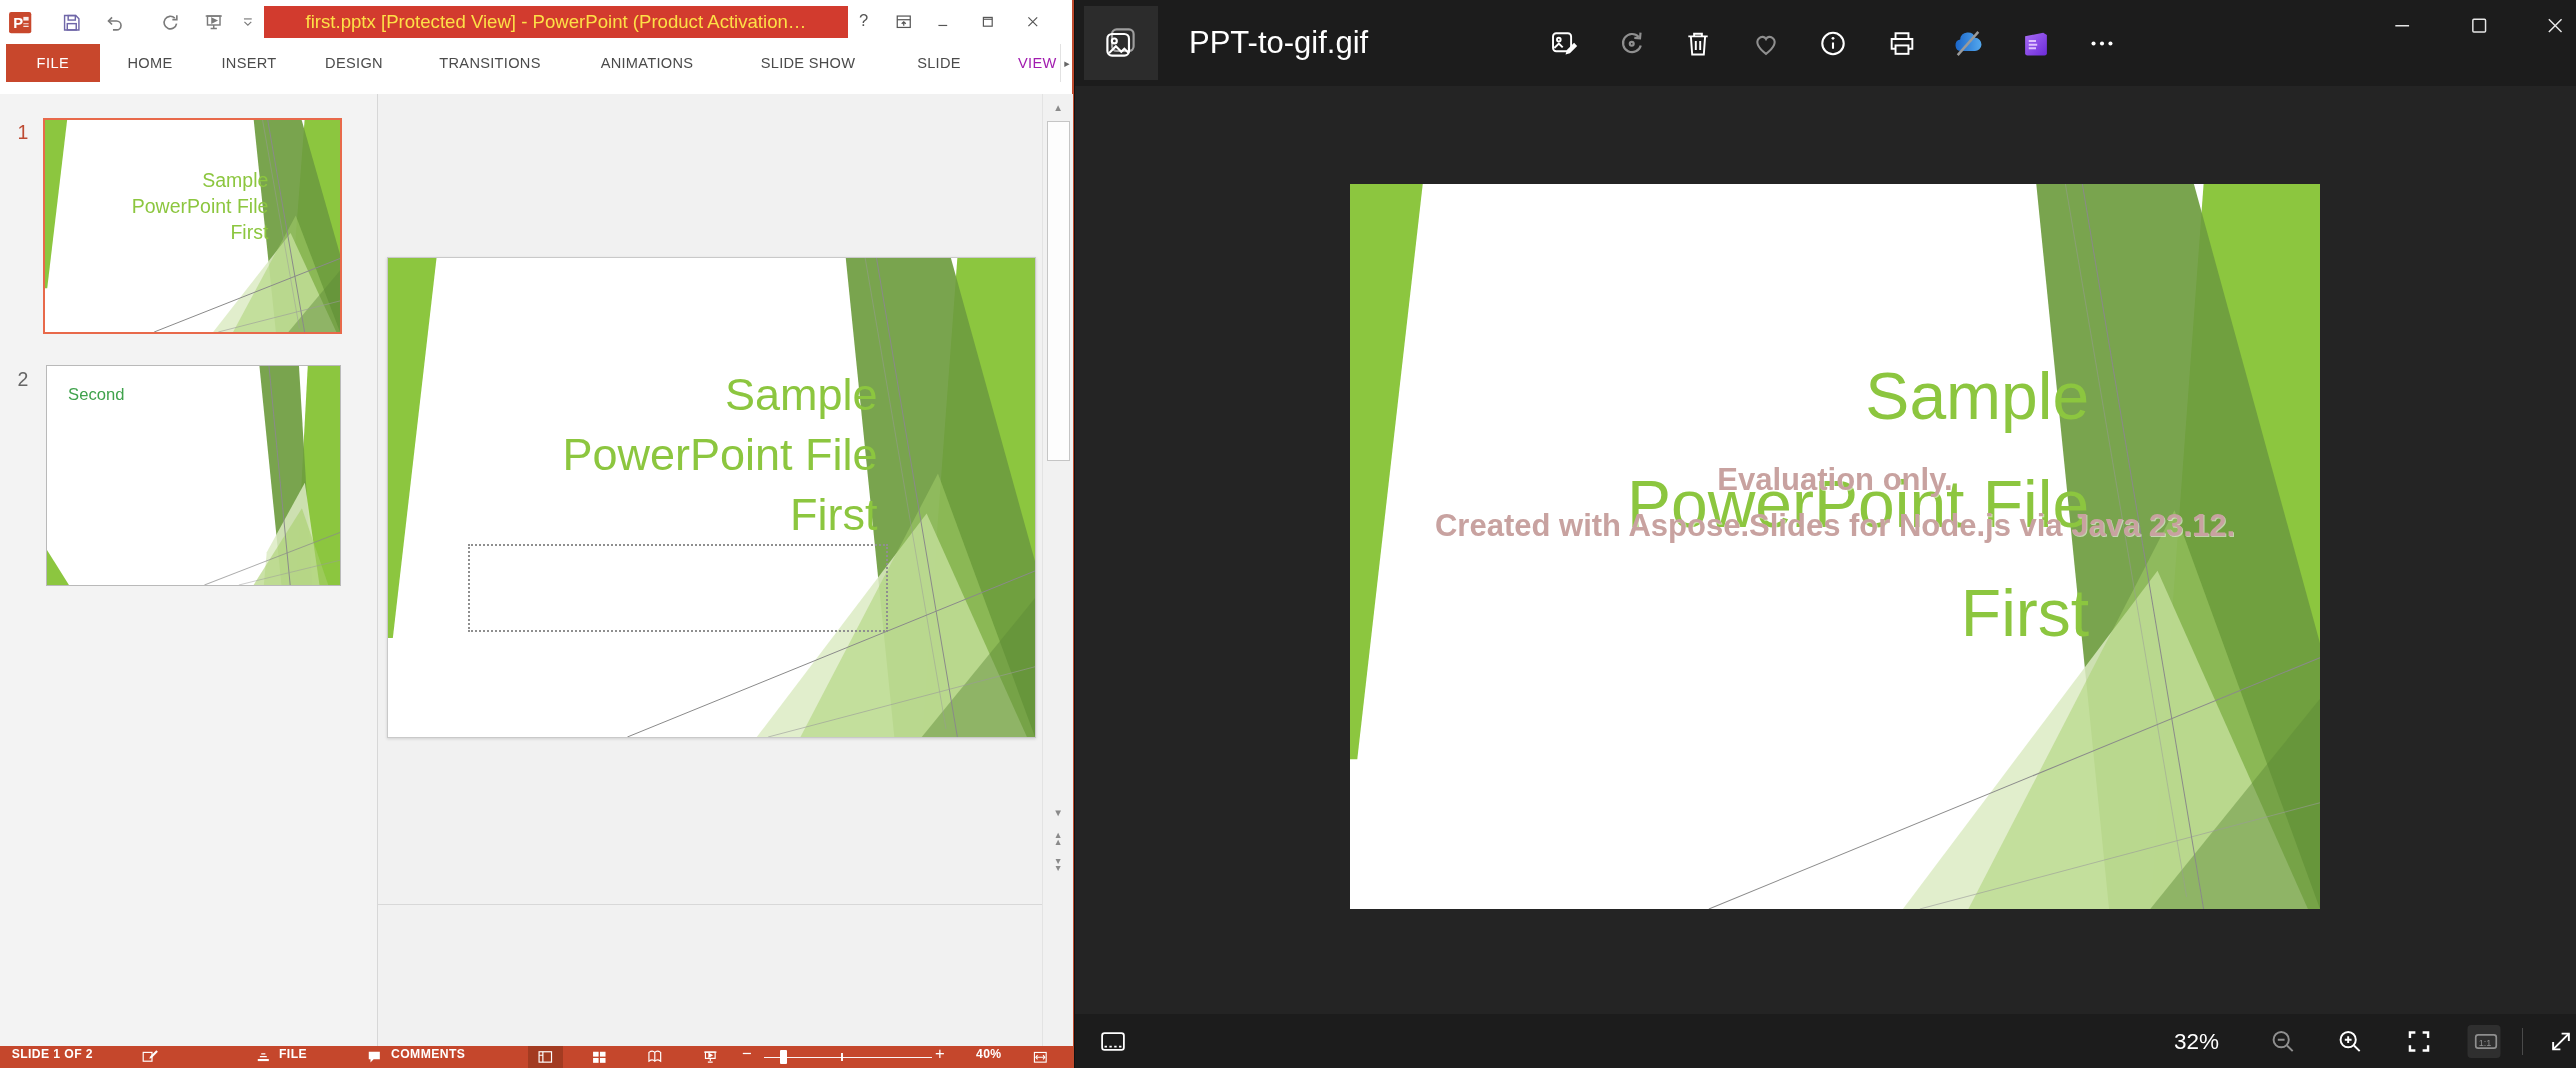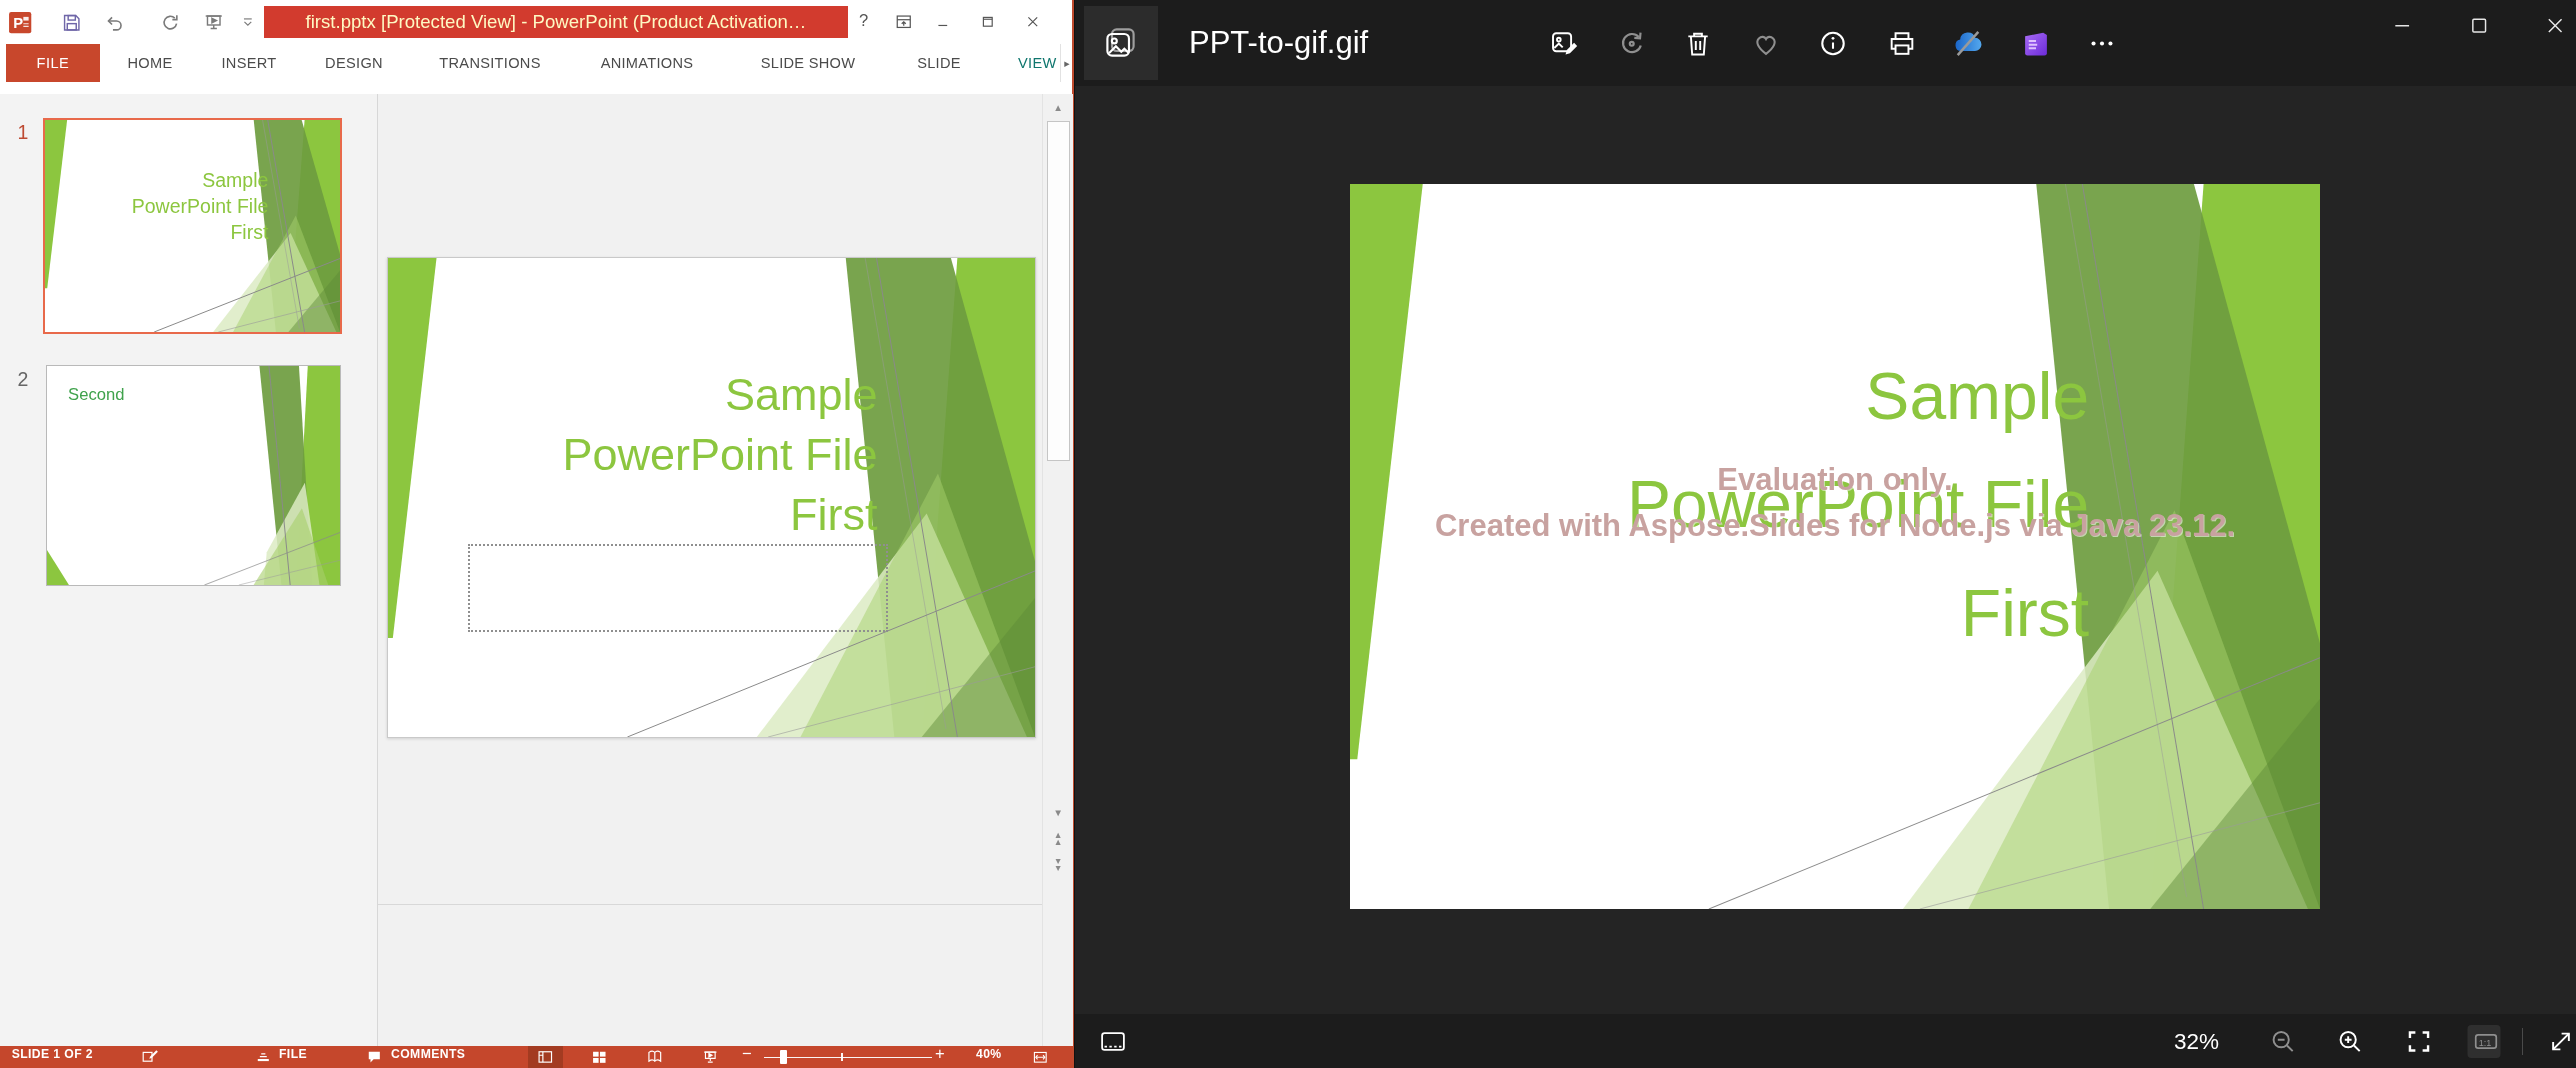--- a/index.html
+++ b/index.html
@@ -6,30 +6,30 @@
   #stage{position:relative;width:2576px;height:1068px;overflow:hidden;
          font-family:"Liberation Sans",sans-serif;-webkit-font-smoothing:antialiased;}
   svg{display:block;}
 
   
   #ppt{position:absolute;left:0;top:0;width:1072px;height:1068px;background:#fff;
        border-right:2.9px solid #BF4B2E;box-sizing:content-box;}
   #ppt-titlebar{position:absolute;left:0;top:0;width:1072px;height:44px;background:#FFFFFF;}
   .qat-btn{position:absolute;top:8.8px;width:29px;height:27px;display:flex;align-items:center;justify-content:center;}
   #ppt-title-hl{position:absolute;left:264px;top:5.9px;width:584px;height:32px;background:#D23B2E;
-       color:#fef9c3;font-size:18.6px;display:flex;align-items:center;justify-content:center;white-space:nowrap;overflow:hidden;}
+       color:#fde047;font-size:18.6px;display:flex;align-items:center;justify-content:center;white-space:nowrap;overflow:hidden;}
   .tb-ctl{position:absolute;top:7.8px;width:29px;height:27px;display:flex;align-items:center;justify-content:center;
           color:#555;font-size:16.6px;}
   #ppt-tabs{position:absolute;left:0;top:44px;width:1072px;height:38px;background:#fff;}
   .ptab{position:absolute;top:0;height:38px;display:flex;align-items:center;justify-content:center;
         font-size:14.6px;color:#4b4b4b;letter-spacing:0.3px;transform:translateX(-50%);white-space:nowrap;}
   #tab-file{position:absolute;left:5.9px;top:0;width:94px;height:38px;background:#C8472C;color:#fff;
         font-size:14.6px;display:flex;align-items:center;justify-content:center;letter-spacing:0.5px;}
   #tab-view{position:absolute;left:1018px;top:0;width:43px;height:38px;overflow:hidden;display:flex;
-        align-items:center;font-size:14.6px;color:#0f766e;letter-spacing:0.3px;}
+        align-items:center;font-size:14.6px;color:#a21caf;letter-spacing:0.3px;}
   #tab-scroll{position:absolute;left:1060px;top:0;width:11.7px;height:38px;display:flex;align-items:center;
         justify-content:center;color:#666;font-size:10.7px;border-left:1px solid #E2E2E2;}
   #ribbon-strip{position:absolute;left:0;top:82px;width:1072px;height:11.7px;background:#FFFFFF;}
 
   #ppt-content{position:absolute;left:0;top:94px;width:1072px;height:952px;background:#F1F1F1;}
   #thumb-panel{position:absolute;left:0;top:0;width:377px;height:952px;background:#F3F3F3;
        border-right:1px solid #D7D7D7;}
   .thumb-num{position:absolute;font-size:19.5px;}
   #thumb1{position:absolute;left:43px;top:24.4px;width:295px;height:212px;background:#fff;
        border:2.9px solid #E8694A;overflow:hidden;}

